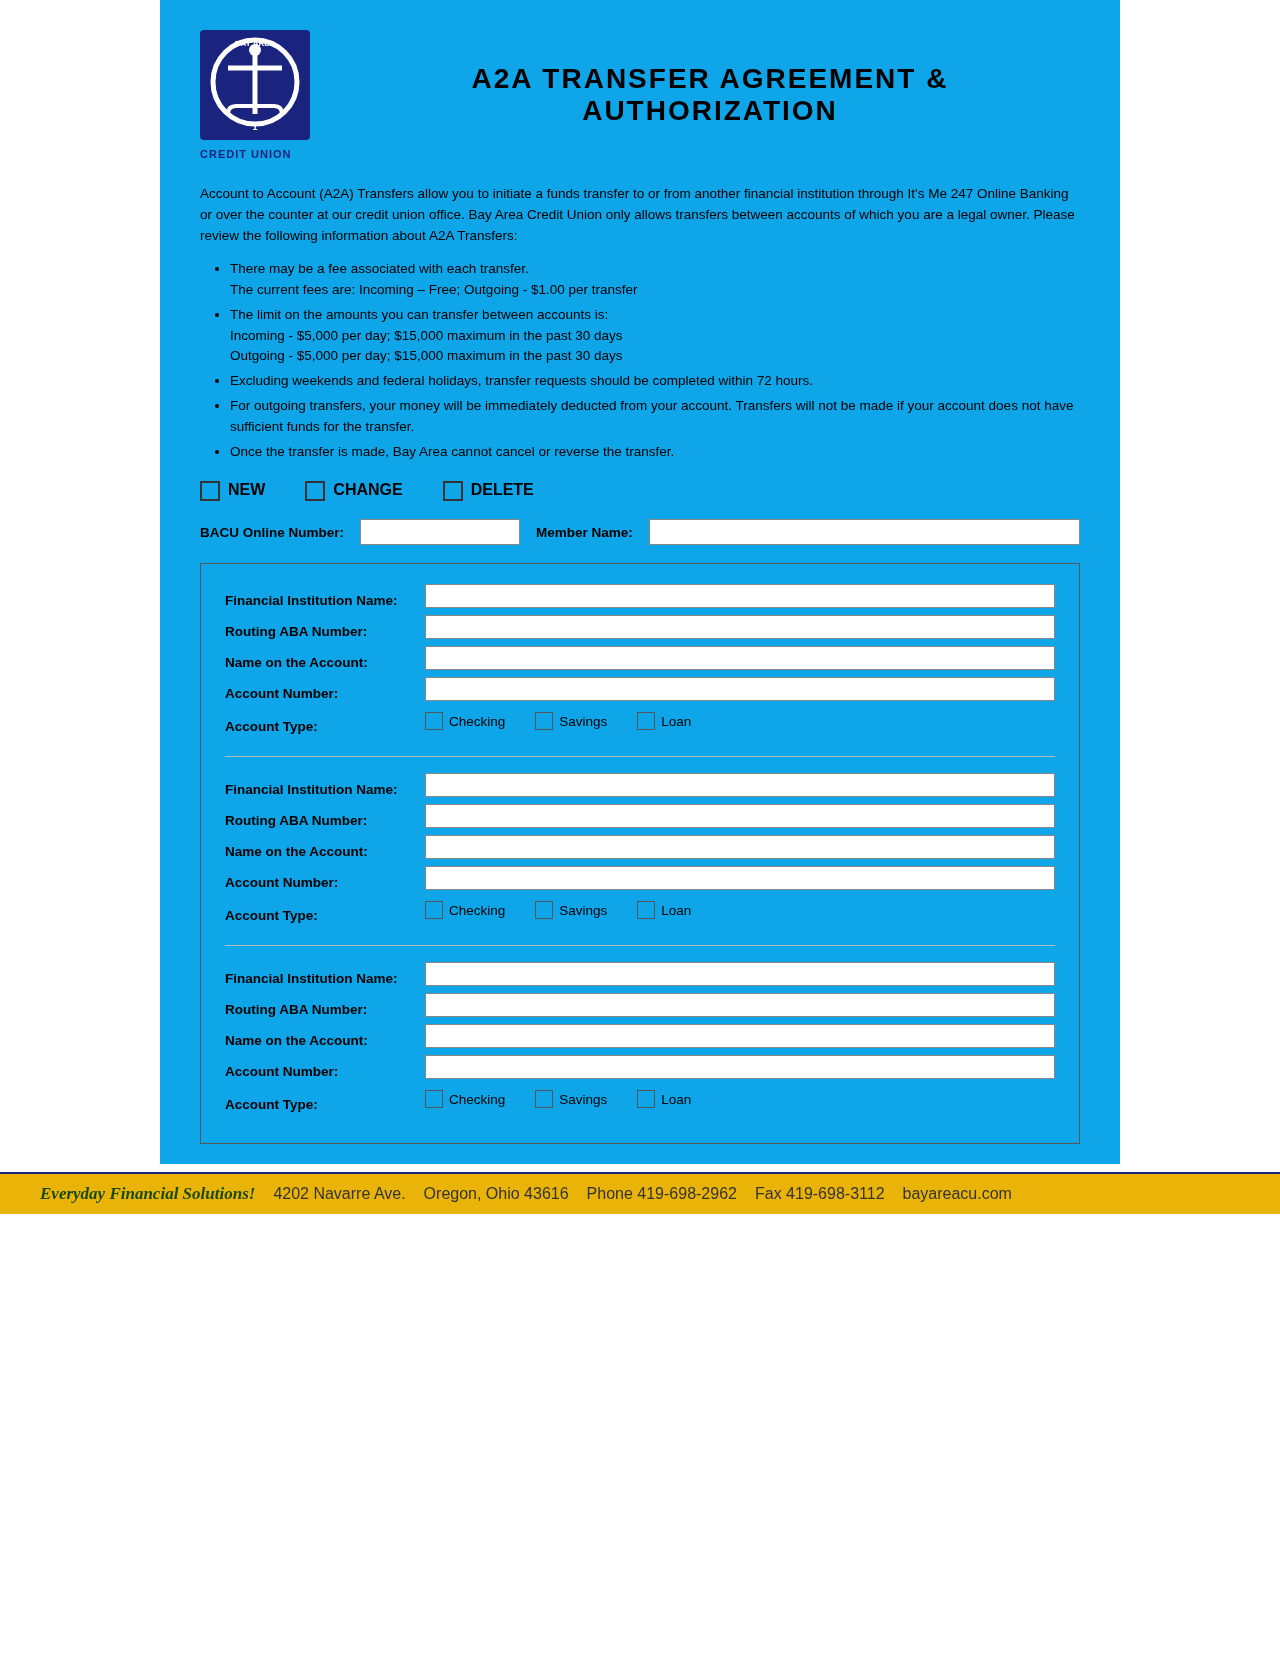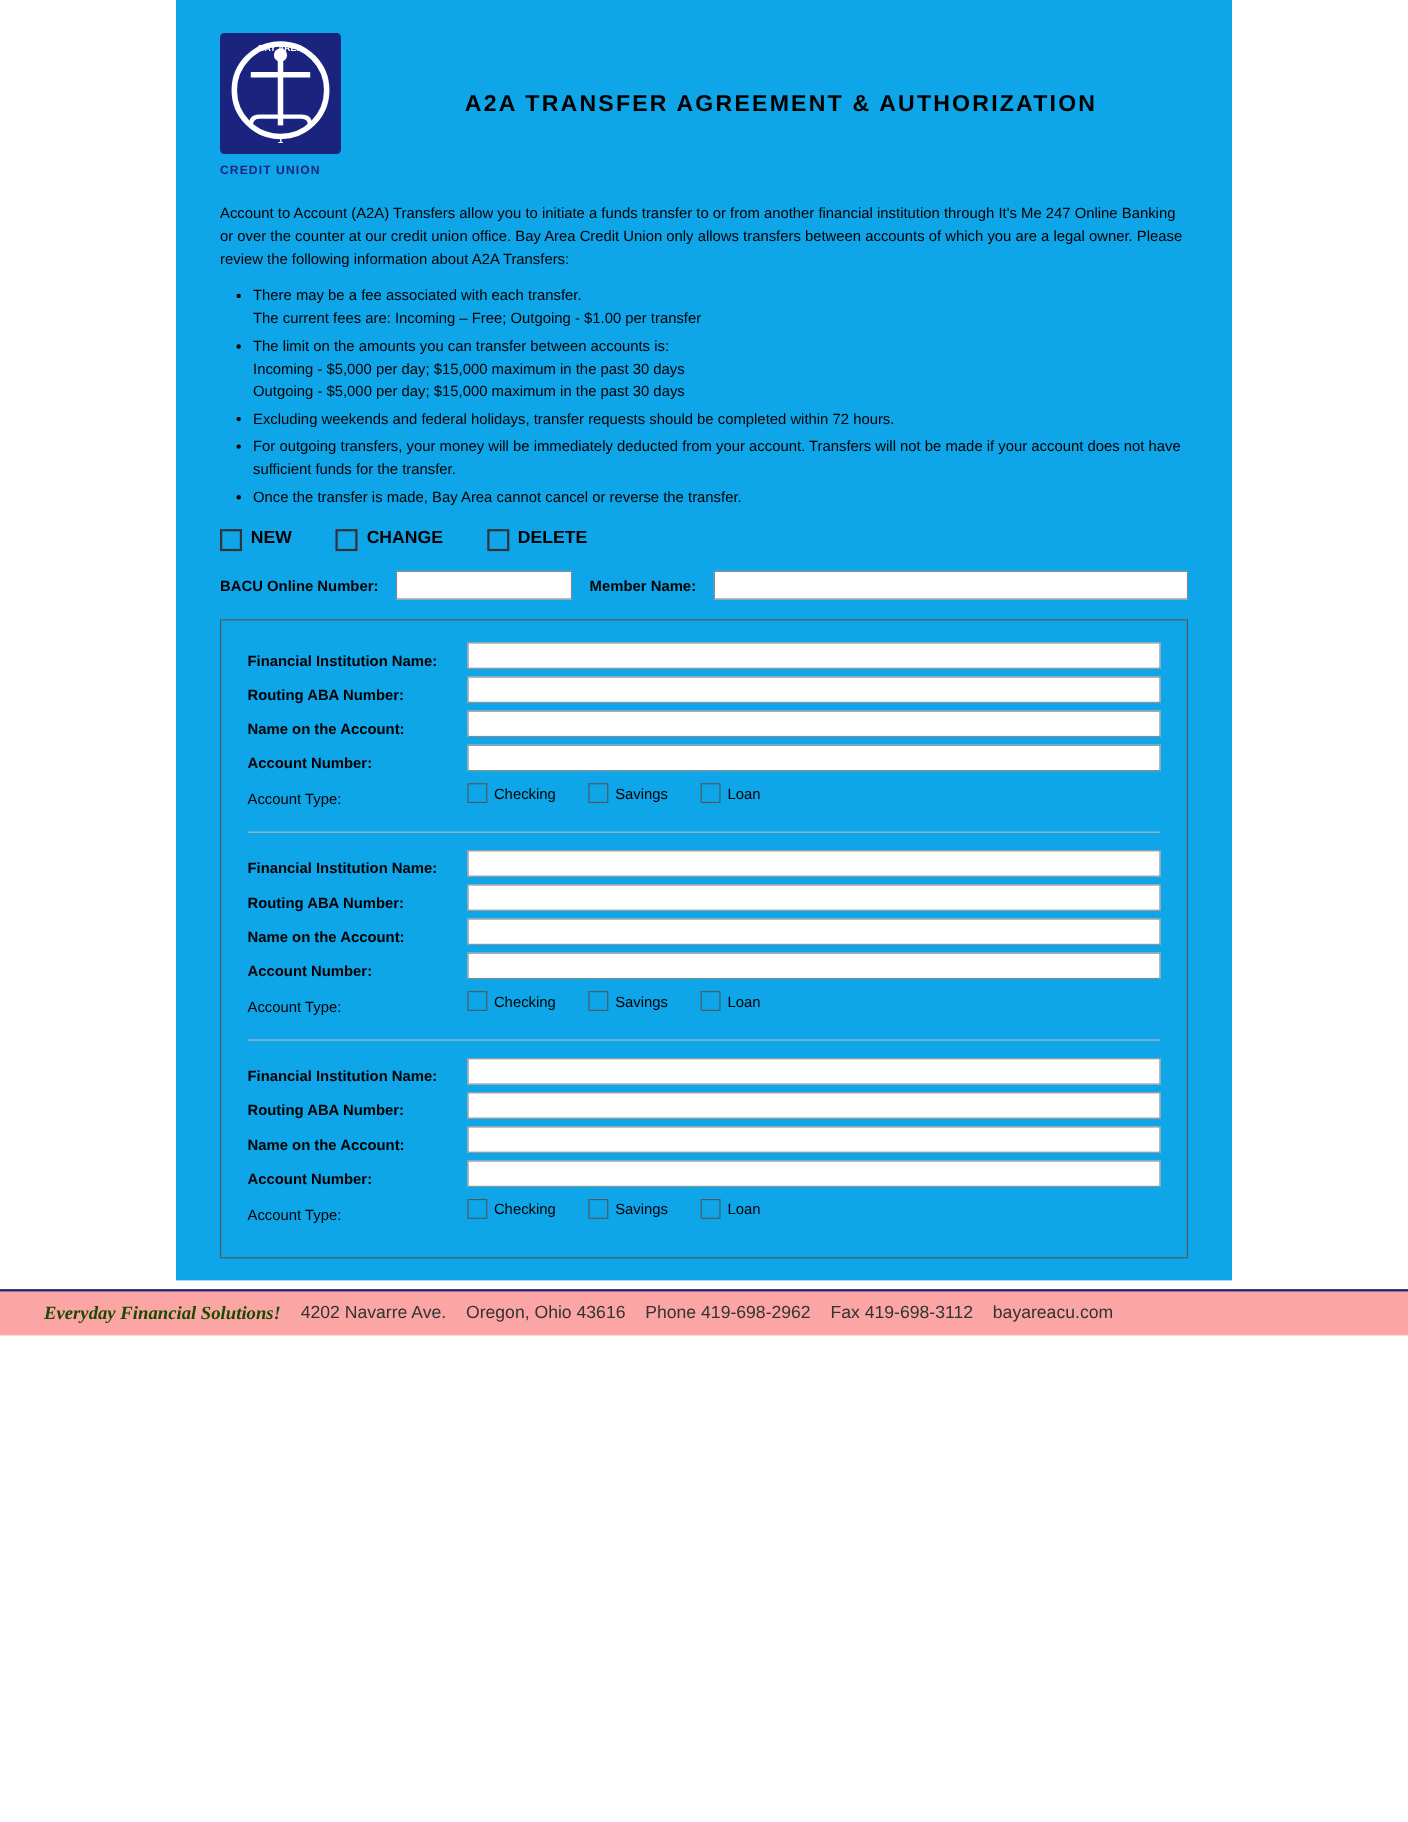--- a/index.html
+++ b/index.html
@@ -39,21 +39,21 @@
       font-weight: bold;
       color: #1a237e;
       letter-spacing: 1px;
       margin-top: 4px;
     }
     .title-block {
       flex: 1;
       text-align: center;
     }
     .main-title {
-      font-size: 21px;
+      font-size: 28px;
       font-weight: bold;
       letter-spacing: 2px;
       color: #000;
     }
 
     
     .intro {
       font-size: 13.5px;
       line-height: 1.55;
       margin-bottom: 12px;
@@ -153,21 +153,21 @@
       border: 1px solid #888;
       background: #fff;
     }
     .account-type-row {
       display: flex;
       align-items: center;
       margin-bottom: 7px;
     }
     .account-type-label {
       font-size: 13.5px;
-      font-weight: normal;
+      font-weight: bold;
       width: 200px;
       flex-shrink: 0;
       margin-top: 11px;
     }
     .account-type-options {
       display: flex;
       align-items: center;
       gap: 30px;
     }
     .type-option {
@@ -186,21 +186,21 @@
 
     
     .block-divider {
       border: none;
       border-top: 1px solid #bbb;
       margin: 16px 0;
     }
 
     
     .footer {
-      background: #fca5a5;
+      background: #eab308;
       border-top: 2px solid #1a237e;
       margin-top: 8px;
       padding: 10px 40px;
       display: flex;
       align-items: center;
       gap: 18px;
       font-size: 12px;
       color: #000;
     }
     .footer-tagline {

